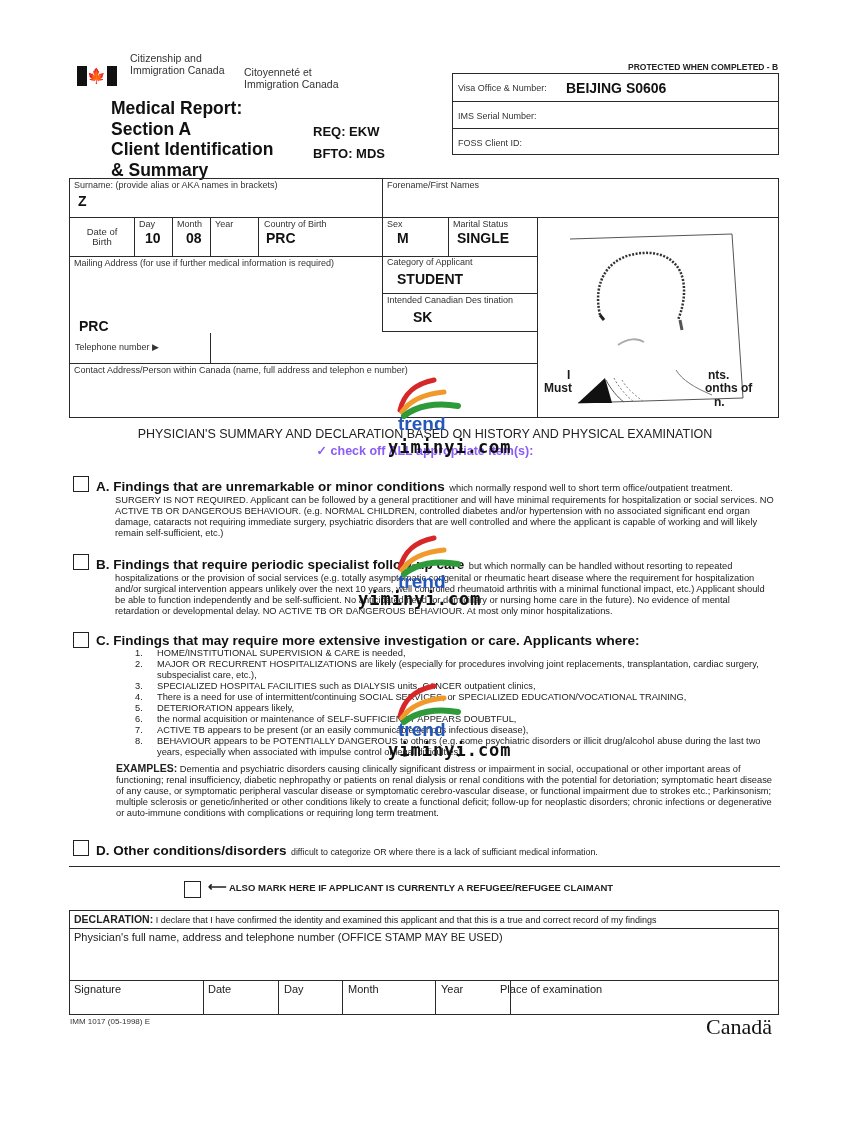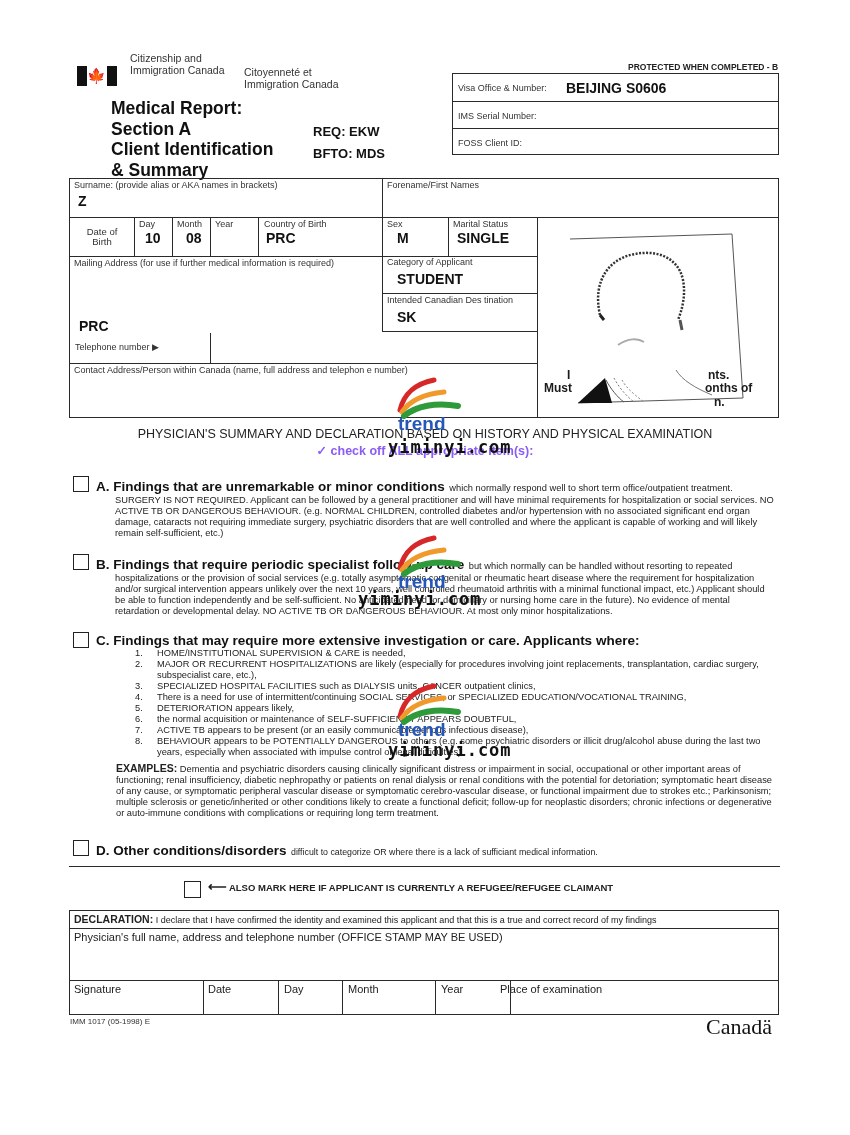--- a/index.html
+++ b/index.html
@@ -149,21 +149,21 @@
 </div>
 <div class="abs lbl" style="left:75px; top:343px;">Telephone number ▶</div>
 
 <div class="abs" style="left:387px; top:258px; width:148px;">
   <div class="lbl">Category of Applicant</div>
   <div class="val" style="margin-left:10px; margin-top:3px;">STUDENT</div>
 </div>
 
 <div class="abs" style="left:387px; top:296px; width:148px;">
   <div class="lbl">Intended Canadian Des tination</div>
-  <div class="val" style="margin-left:10px; margin-top:3px;">SK</div>
+  <div class="val" style="margin-left:26px; margin-top:3px;">SK</div>
 </div>
 
 <div class="abs" style="left:74px; top:366px; width:460px; height:50px;">
   <div class="lbl">Contact Address/Person within Canada  (name, full address and telephon e number)</div>
   <div class="val"></div>
 </div>
 
 <div class="abs" style="left:540px; top:220px; width:236px; height:196px; overflow:hidden;">
   <svg width="236" height="196" viewBox="0 0 236 196">
     <polyline points="30,19 192,14 203,178 38,183" fill="#fff" stroke="#555" stroke-width="1"></polyline>

